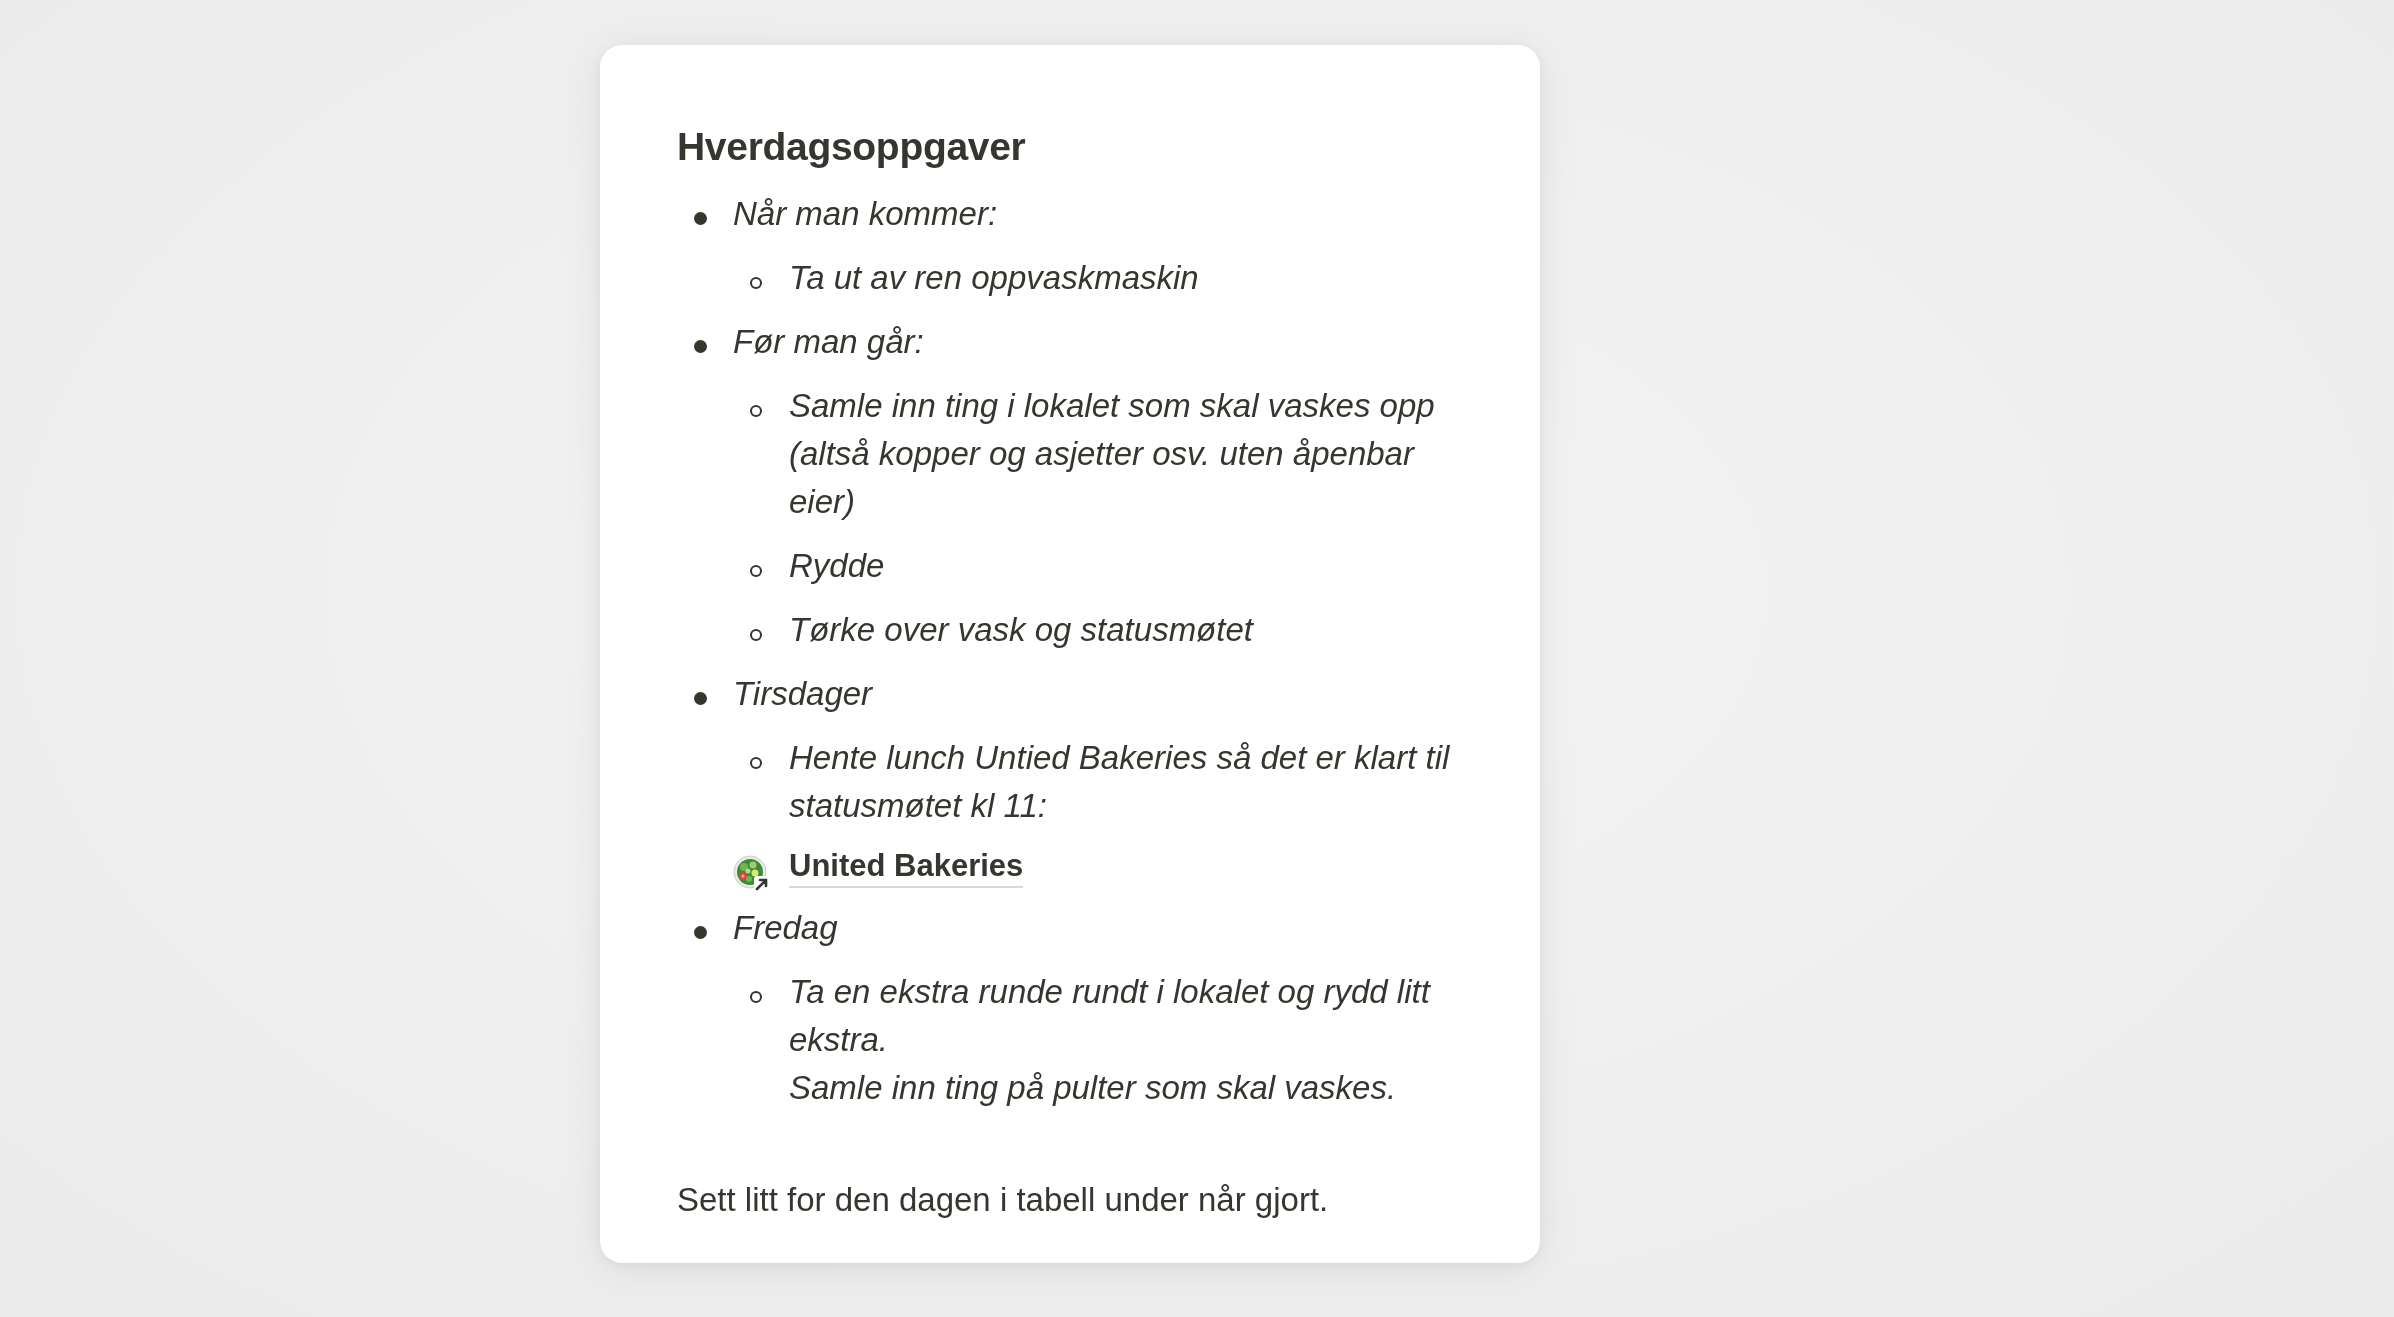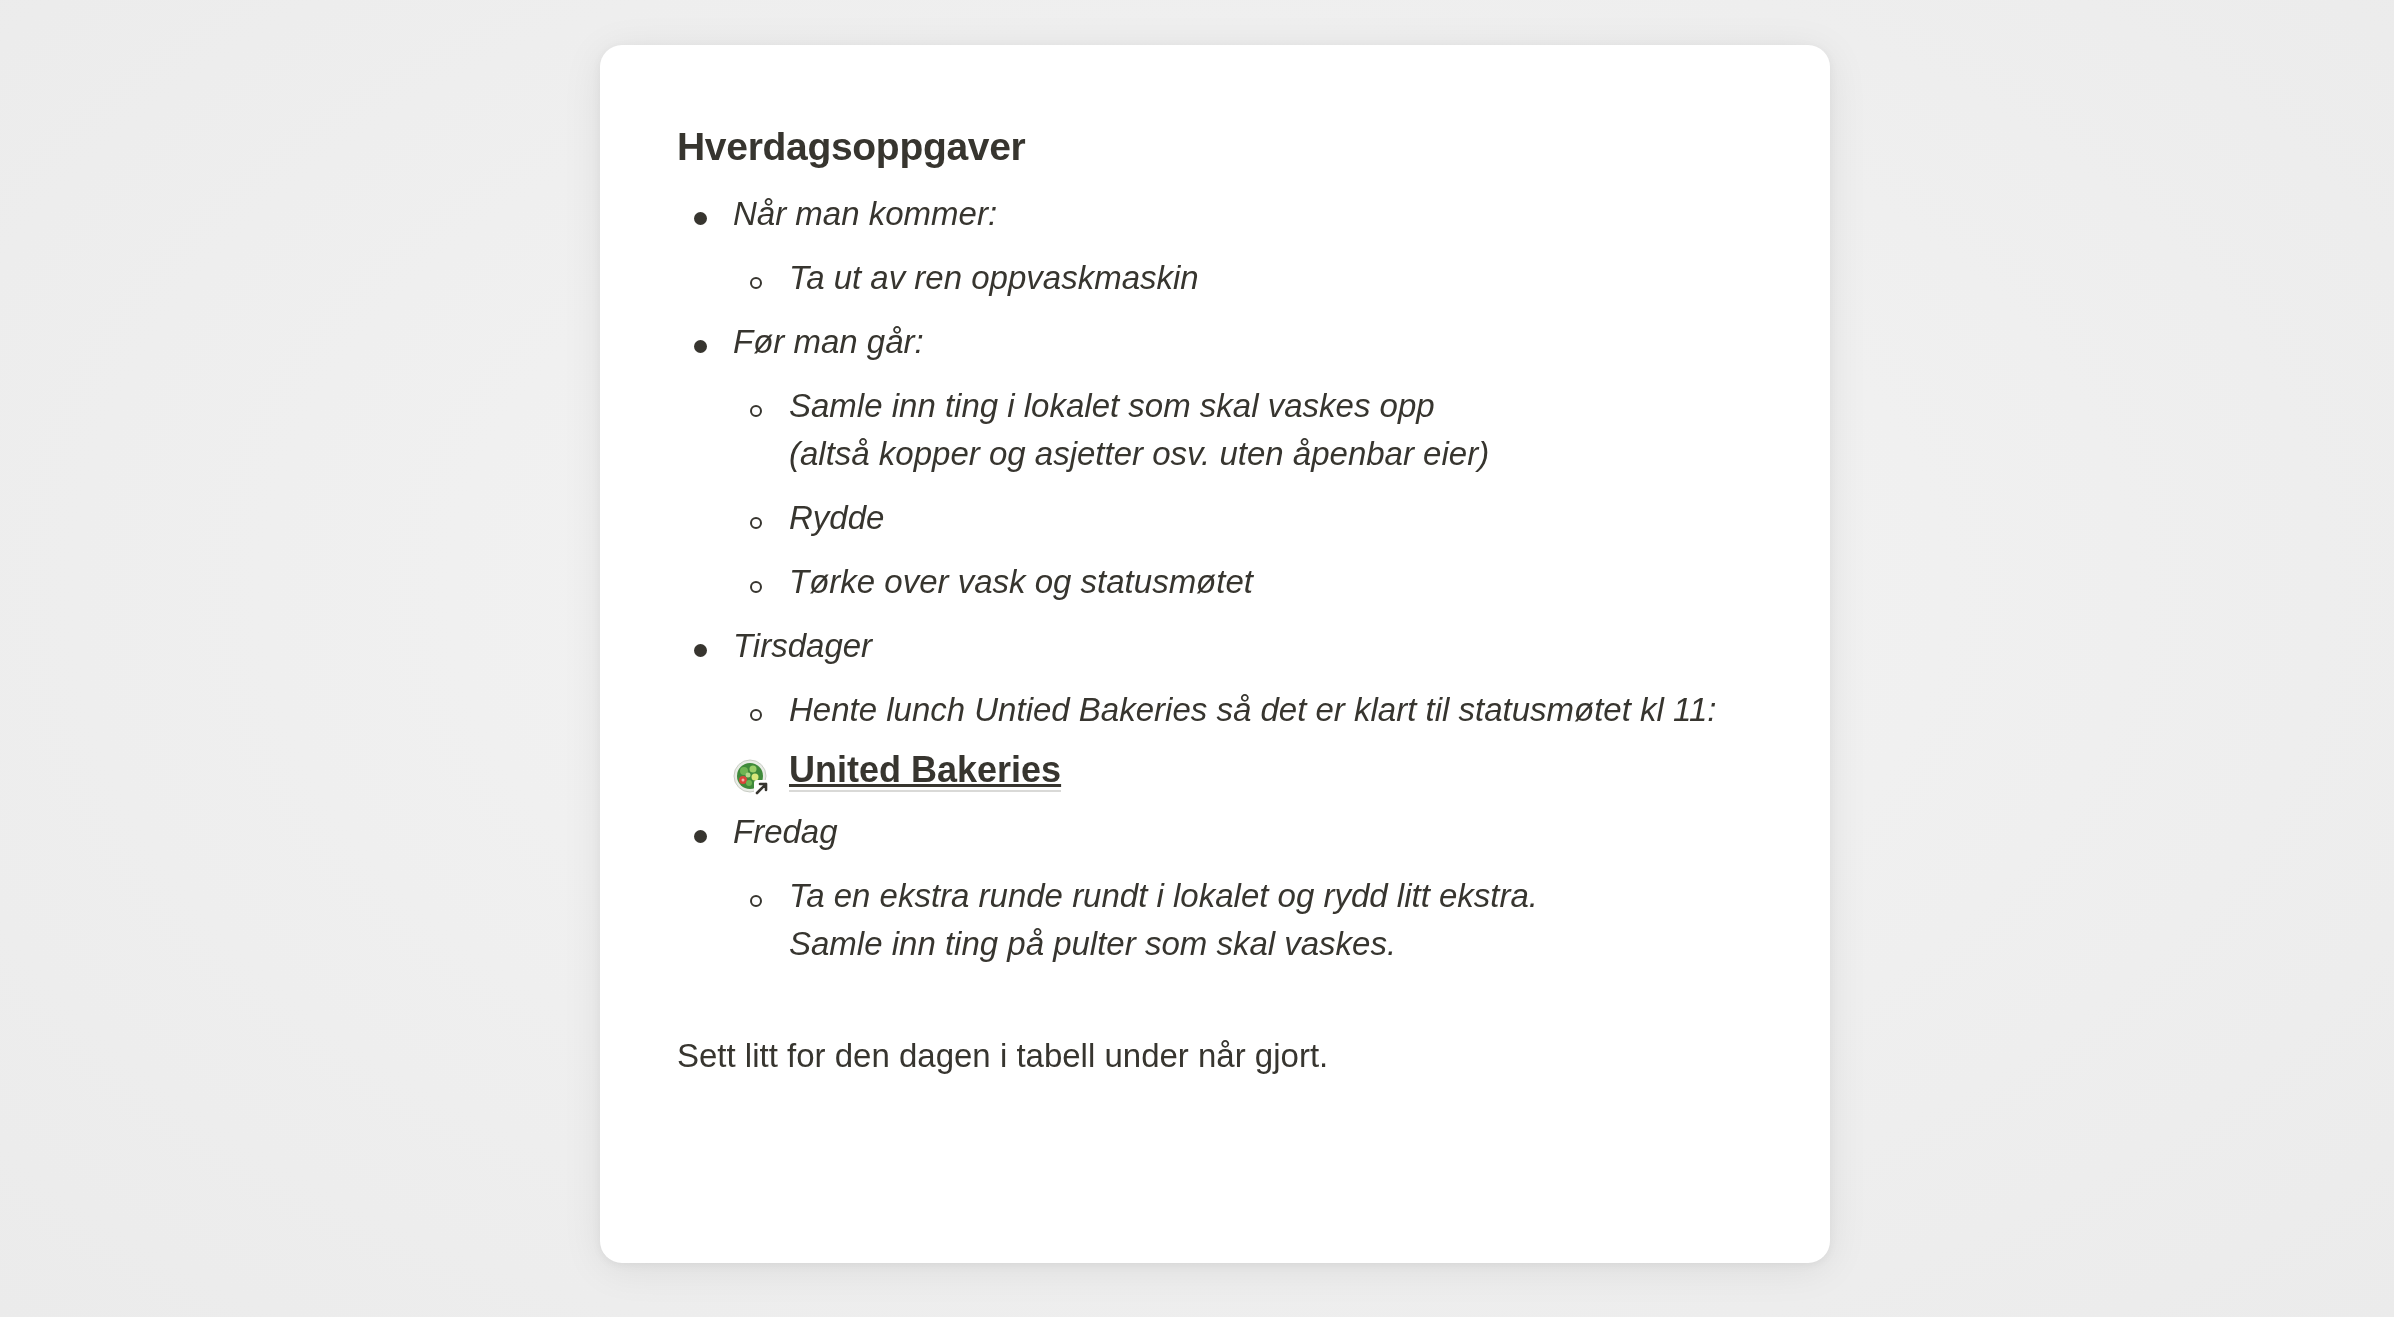--- a/index.html
+++ b/index.html
@@ -14,21 +14,21 @@
     }
     .page-bg {
       position: absolute;
       inset: 0;
       background: radial-gradient(ellipse at 50% 45%, #f4f4f4 0%, #efefef 55%, #ebebeb 100%);
     }
     .card {
       position: absolute;
       left: 600px;
       top: 45px;
-      width: 1230px;
+      width: 940px;
       height: 1218px;
       background: #ffffff;
       border-radius: 22px;
       box-shadow: 0 6px 40px rgba(0,0,0,0.08), 0 2px 10px rgba(0,0,0,0.05);
     }
     .content {
       position: absolute;
       left: 77px;
       top: 75px;
       right: 60px;
@@ -64,26 +64,25 @@
     .sub .item .bullet {
       left: 17px;
       top: 31px;
       width: 8px;
       height: 8px;
       background: transparent;
       border: 2.5px solid #37352f;
     }
     .link-row {
       position: relative;
-      font-size: 36px;
+      font-size: 31px;
       line-height: 48px;
       padding: 8px 0 8px 56px;
       display: flex;
       align-items: center;
-      text-decoration: underline;
     }
     .page-link {
       display: inline-flex;
       align-items: center;
       margin-left: 0;
       text-decoration: none;
       color: #37352f;
       cursor: pointer;
     }
     .page-icon {

